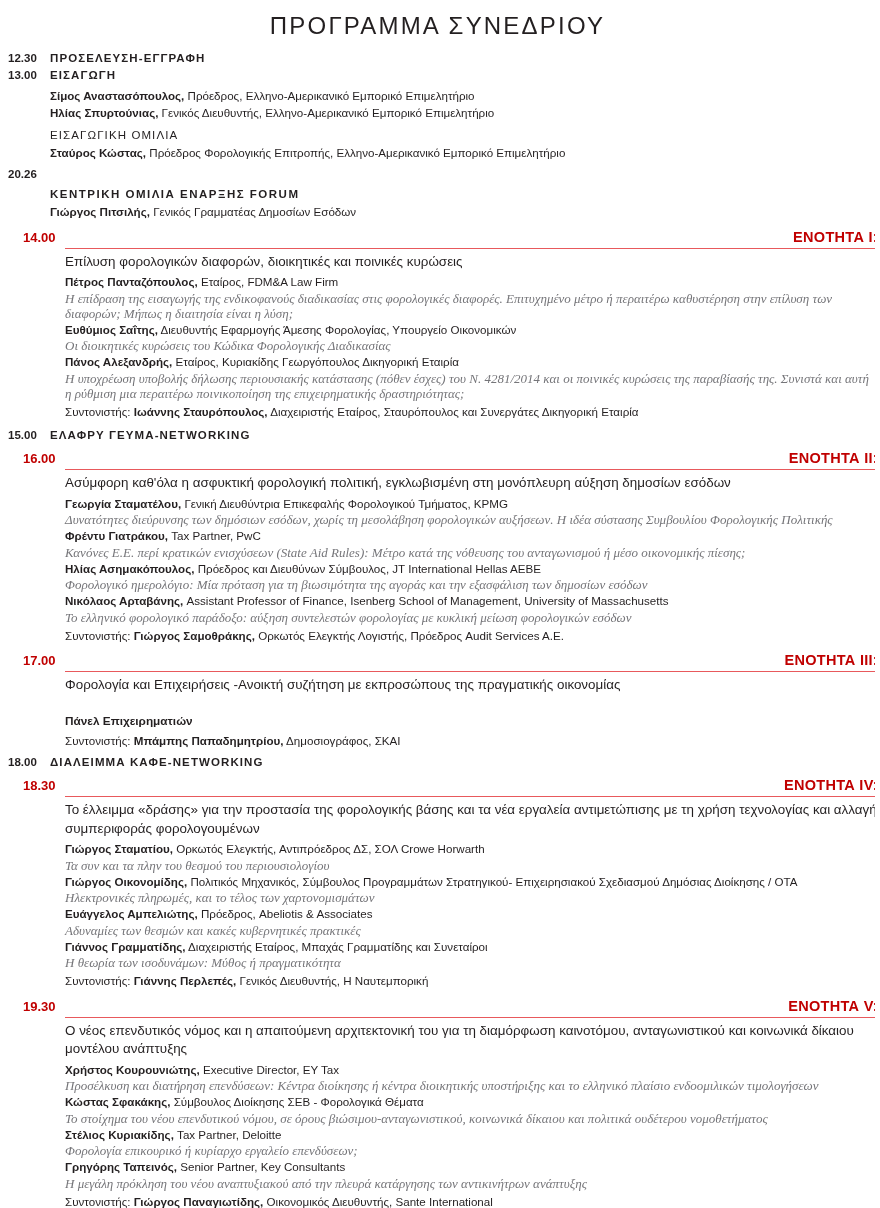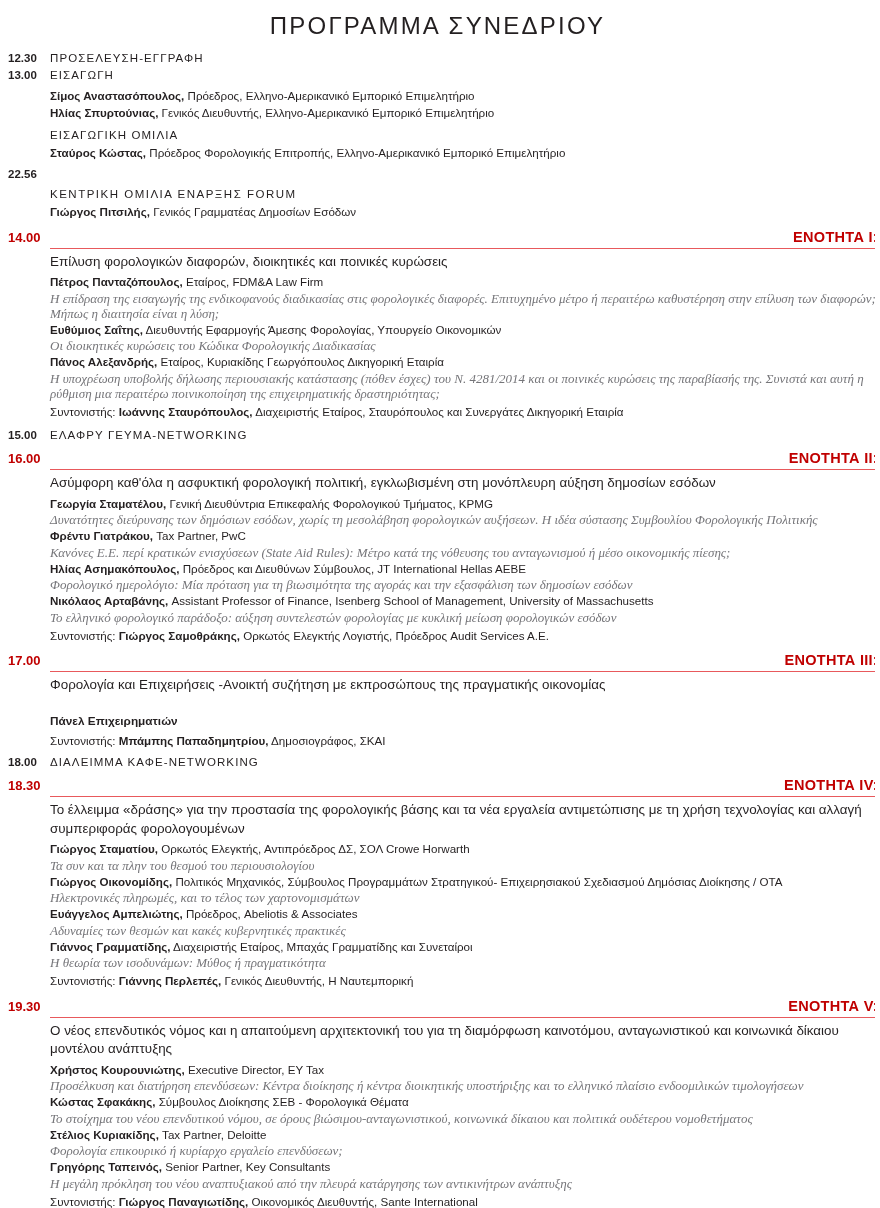--- a/index.html
+++ b/index.html
@@ -47,32 +47,32 @@
     flex: 0 0 50px;
     width: 50px;
     padding-left: 8px;
     box-sizing: border-box;
     font-size: 11.5px;
     font-weight: 700;
     line-height: 17px;
     color: #231f20;
     white-space: nowrap;
   }
-  .time.red { color: #c00000; font-size: 13px; line-height: 20px; }
+  .time.red { color: #c00000; font-size: 13px; line-height: 20px; margin-left: 15px; }
   .body-col {
     flex: 1 1 auto;
     min-width: 0;
     padding-right: 2px;
     box-sizing: border-box;
   }
 
   
   .plain-item {
     font-size: 11.5px;
-    font-weight: 400;
+    font-weight: 700;
     letter-spacing: 1.1px;
     line-height: 17px;
     color: #231f20;
   }
   .plain-item.spaced { letter-spacing: 1.5px; margin-top: 20px; }
 
   
   .section-head {
     font-size: 14.5px;
     font-weight: 700;
@@ -175,21 +175,21 @@
       <div class="sub-label">ΕΙΣΑΓΩΓΙΚΗ ΟΜΙΛΙΑ</div>
       <div class="speaker">
         <span class="nm">Σταύρος Κώστας,</span><span class="rl"> Πρόεδρος Φορολογικής Επιτροπής, Ελληνο-Αμερικανικό Εμπορικό Επιμελητήριο</span>
       </div>
     </div>
   </div>
 
   <div class="gap-s"></div>
 
   <div class="row">
-    <div class="time">22.56</div>
+    <div class="time">20.26</div>
     <div class="body-col">
       <div class="plain-item spaced">ΚΕΝΤΡΙΚΗ ΟΜΙΛΙΑ ΕΝΑΡΞΗΣ FORUM</div>
       <div class="speaker">
         <span class="nm">Γιώργος Πιτσιλής,</span><span class="rl"> Γενικός Γραμματέας Δημοσίων Εσόδων</span>
       </div>
     </div>
   </div>
 
   <div class="gap-m"></div>
 

